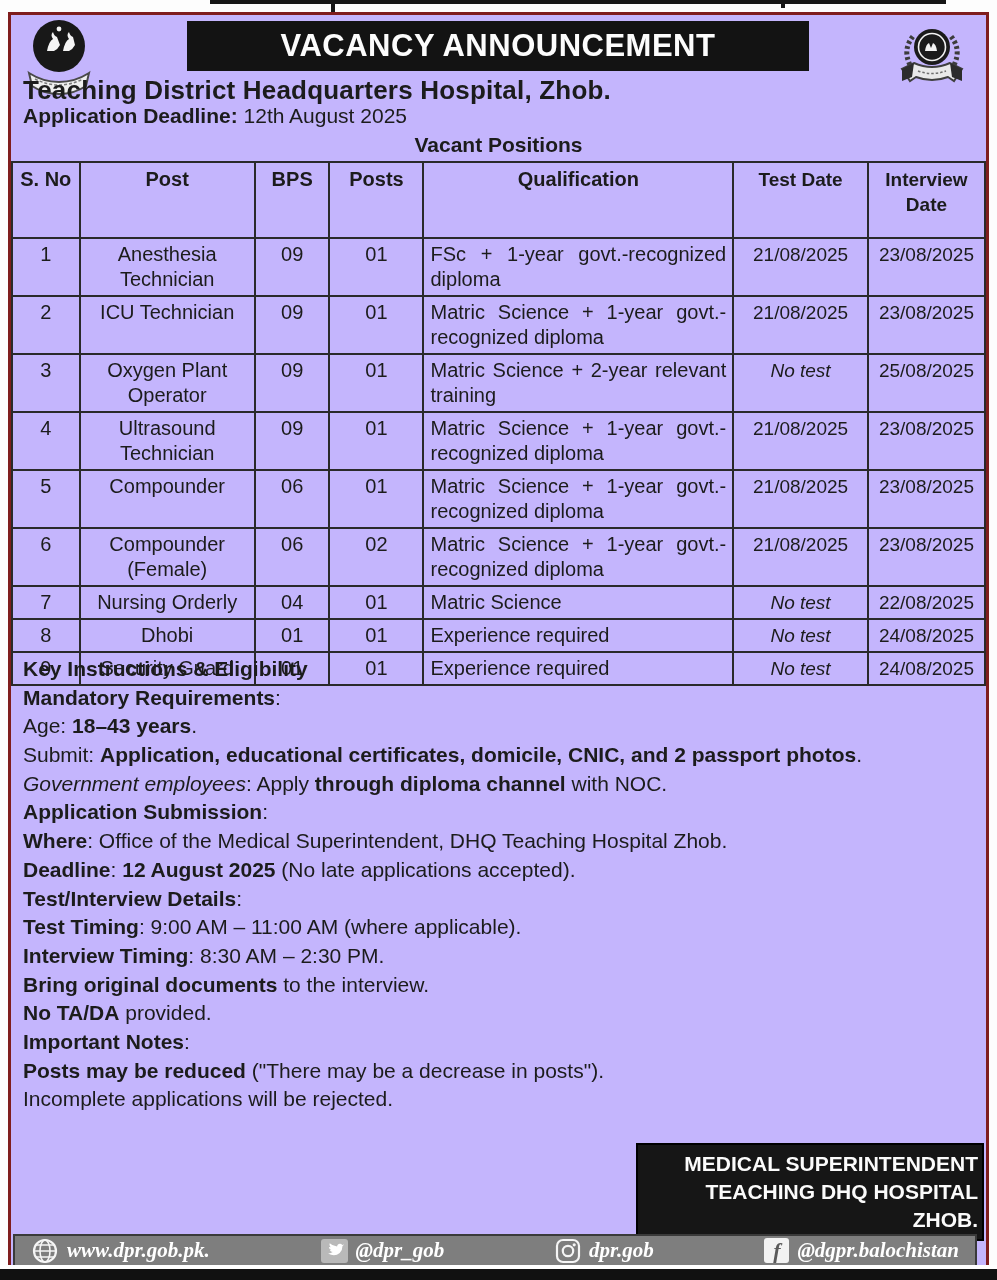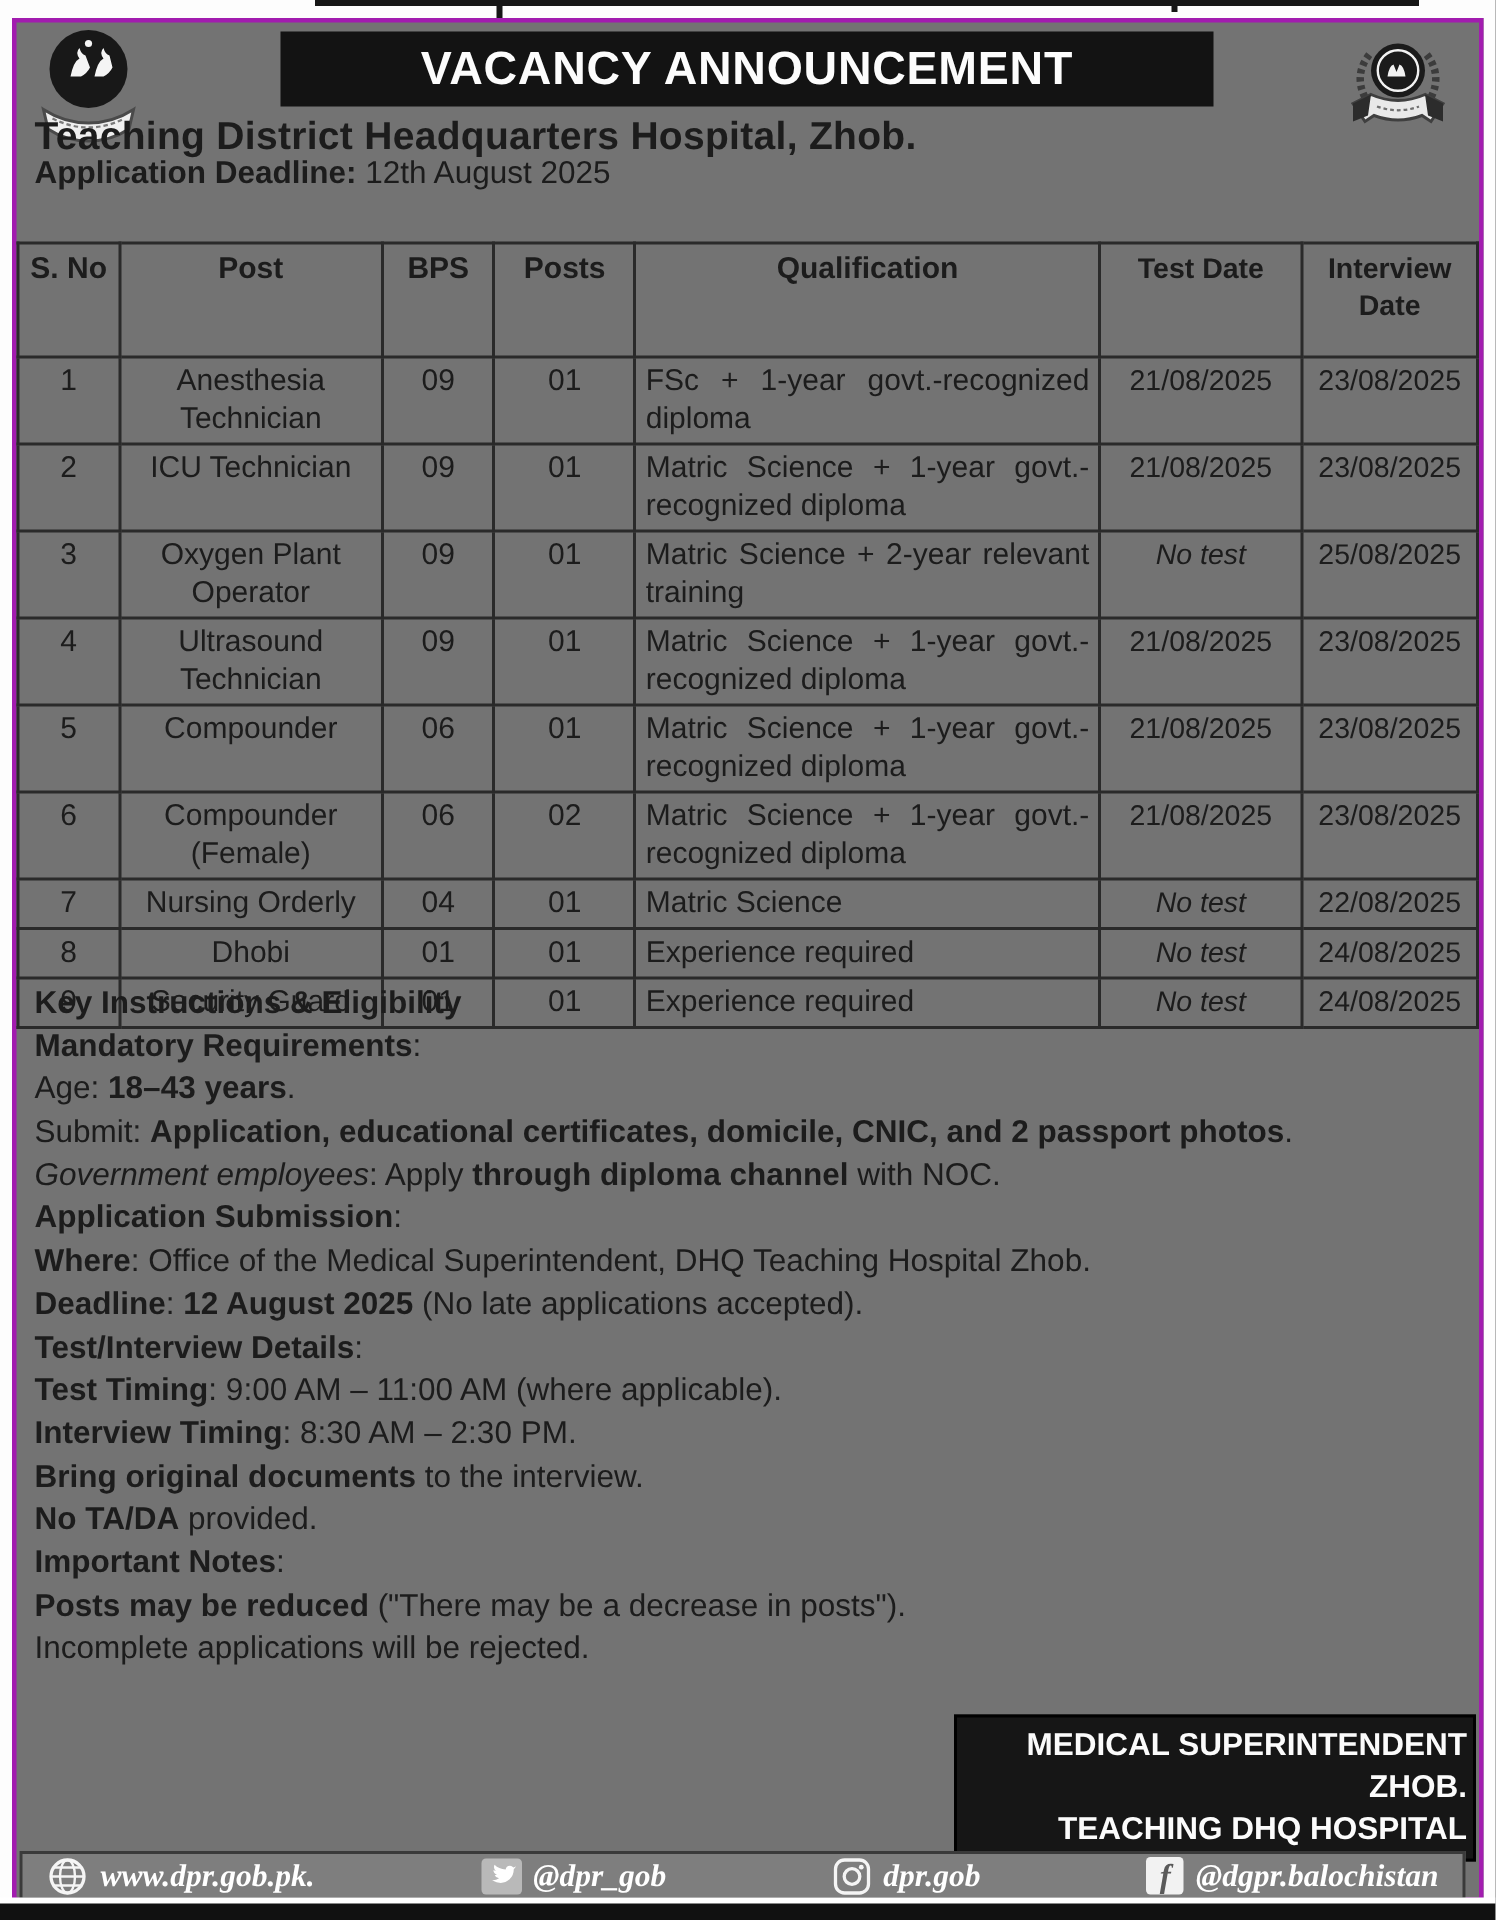--- a/index.html
+++ b/index.html
@@ -8,21 +8,21 @@
     font-family:"Liberation Sans", sans-serif;color:#1c1c1c;overflow:hidden;
     -webkit-font-smoothing:antialiased;
   }
   
   .top-line{position:absolute;left:210px;top:0;width:736px;height:4px;background:#161616;}
   .top-tick1{position:absolute;left:331px;top:0;width:4px;height:13px;background:#161616;}
   .top-tick2{position:absolute;left:781px;top:0;width:4px;height:8px;background:#161616;}
 
   .doc{
     position:absolute;left:8px;top:12px;width:975px;height:1250px;
-    border:3px solid #a21caf;background:#737373;
+    border:3px solid #7f1d1d;background:#c4b5fd;
   }
   .logo-left{position:absolute;left:12px;top:2px;width:72px;height:82px;}
   .logo-right{position:absolute;right:16px;top:6px;width:76px;height:74px;}
   .title-bar{
     position:absolute;left:176px;top:6px;width:622px;height:50px;background:#131313;
     display:flex;align-items:center;justify-content:center;
     color:#fcfcfc;font-size:31px;font-weight:bold;letter-spacing:.5px;
   }
   .hospital{position:absolute;left:12px;top:60px;font-size:26px;font-weight:bold;letter-spacing:.2px;}
   .deadline{position:absolute;left:12px;top:89px;font-size:21px;}
@@ -112,20 +112,21 @@
     </svg>
   </div>
 
   <div class="hospital">Teaching District Headquarters Hospital, Zhob.</div>
 
   <div class="deadline">
     <span class="b">Application Deadline:</span>
     <span>12th August 2025</span>
   </div>
 
+  <div class="vacant-heading">Vacant Positions</div>
 
   <table class="vtable">
     <thead>
       <tr>
         <th class="col-sno">S. No</th>
         <th class="col-post">Post</th>
         <th class="col-bps">BPS</th>
         <th class="col-posts">Posts</th>
         <th class="col-qual">Qualification</th>
         <th class="col-test">Test Date</th>
@@ -231,22 +232,22 @@
       <div class="instr-line"><span class="b">Interview Timing</span><span>: 8:30 AM – 2:30 PM.</span></div>
       <div class="instr-line"><span class="b">Bring original documents</span><span> to the interview.</span></div>
       <div class="instr-line"><span class="b">No TA/DA</span><span> provided.</span></div>
       <div class="instr-line"><span class="b">Important Notes</span><span>:</span></div>
       <div class="instr-line"><span class="b">Posts may be reduced</span><span> ("There may be a decrease in posts").</span></div>
       <div class="instr-line"><span>Incomplete applications will be rejected.</span></div>
     </div>
 
   <div class="signature-box">
     <div>MEDICAL SUPERINTENDENT</div>
+    <div>TEACHING DHQ HOSPITAL</div>
     <div>ZHOB.</div>
-    <div>TEACHING DHQ HOSPITAL</div>
   </div>
 
 
   <div class="footer-bar">
     <div class="footer-item">
       <span class="fi">
         <svg width="28" height="28" viewBox="0 0 28 28">
           <circle cx="14" cy="14" r="11" fill="none" stroke="#f5f5f5" stroke-width="2.2"></circle>
           <ellipse cx="14" cy="14" rx="5" ry="11" fill="none" stroke="#f5f5f5" stroke-width="1.6"></ellipse>
           <path d="M3 14 h22 M5 8 h18 M5 20 h18" stroke="#f5f5f5" stroke-width="1.6" fill="none"></path>

